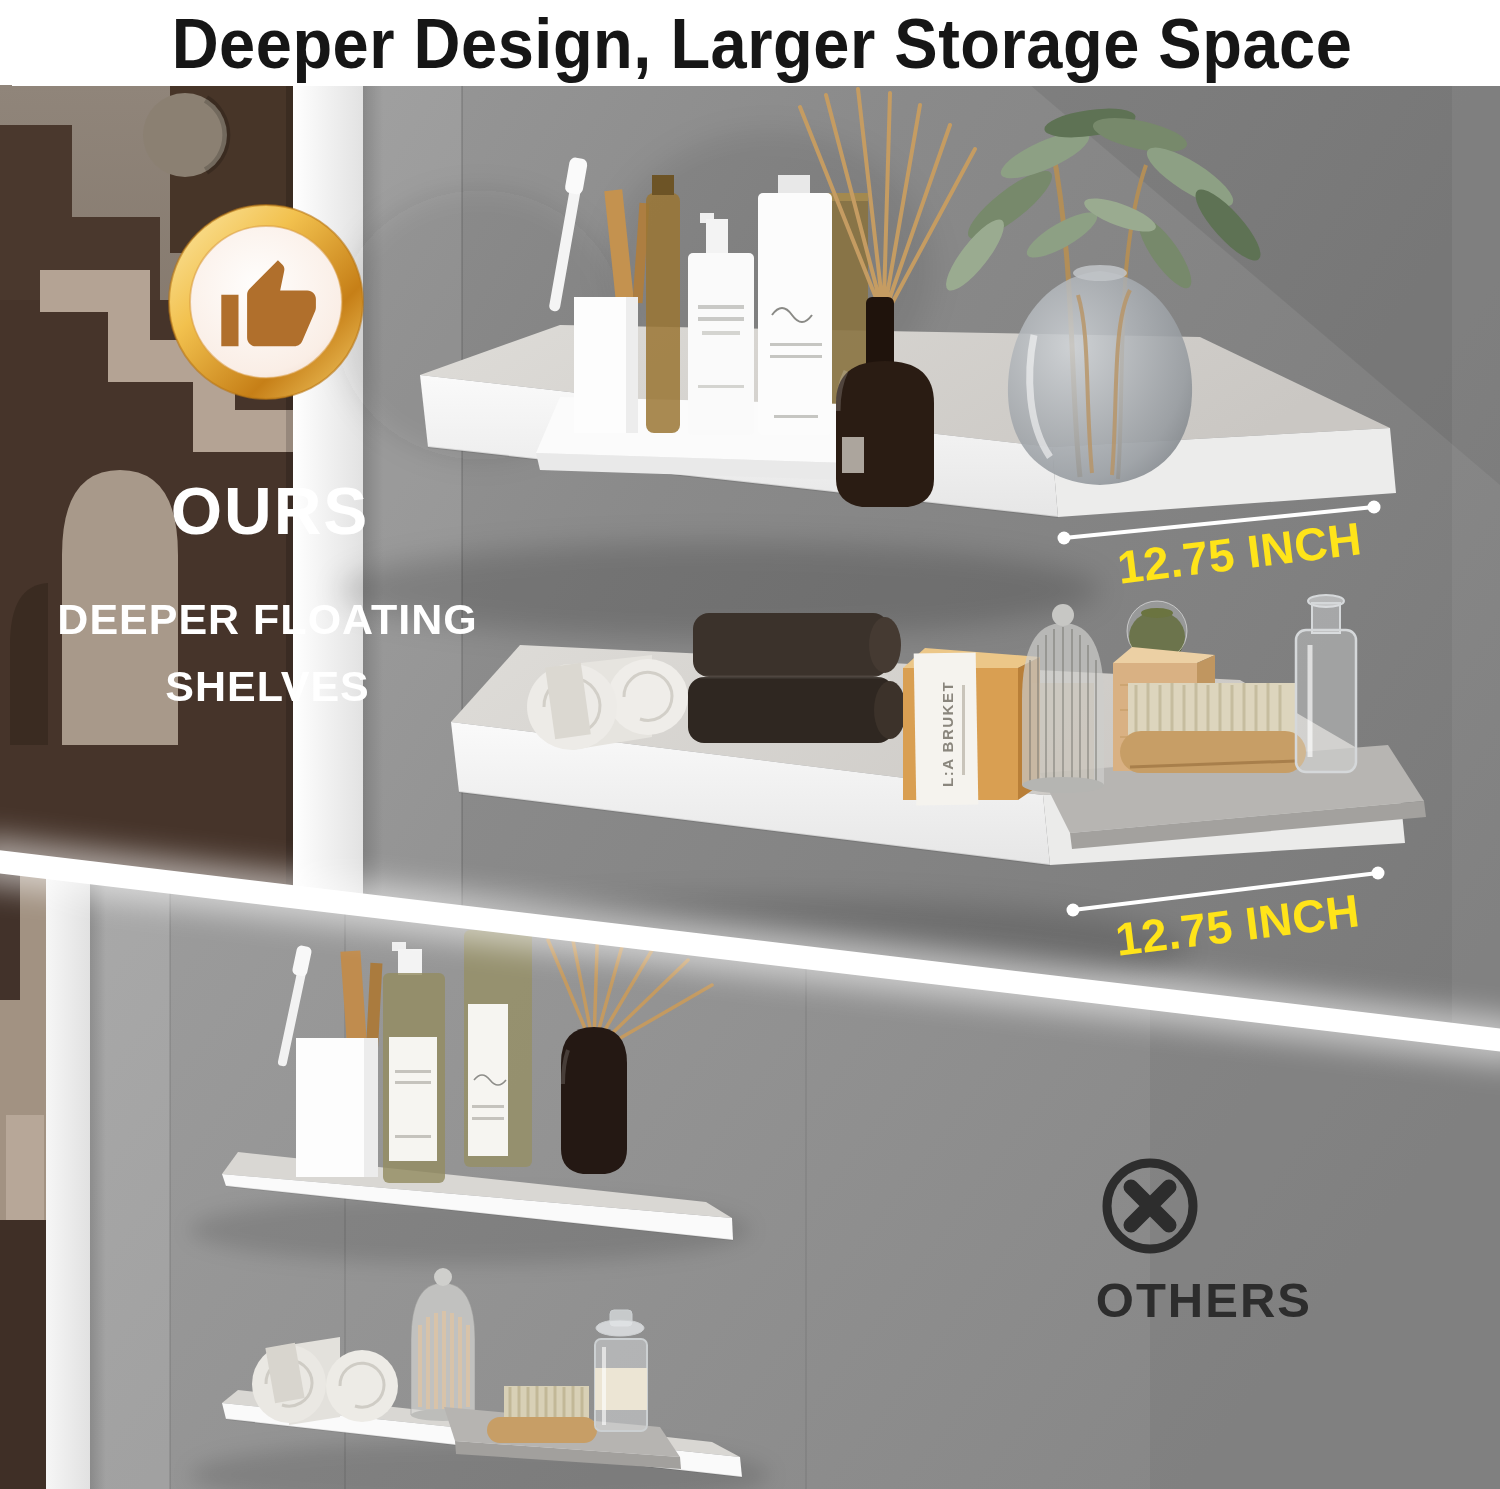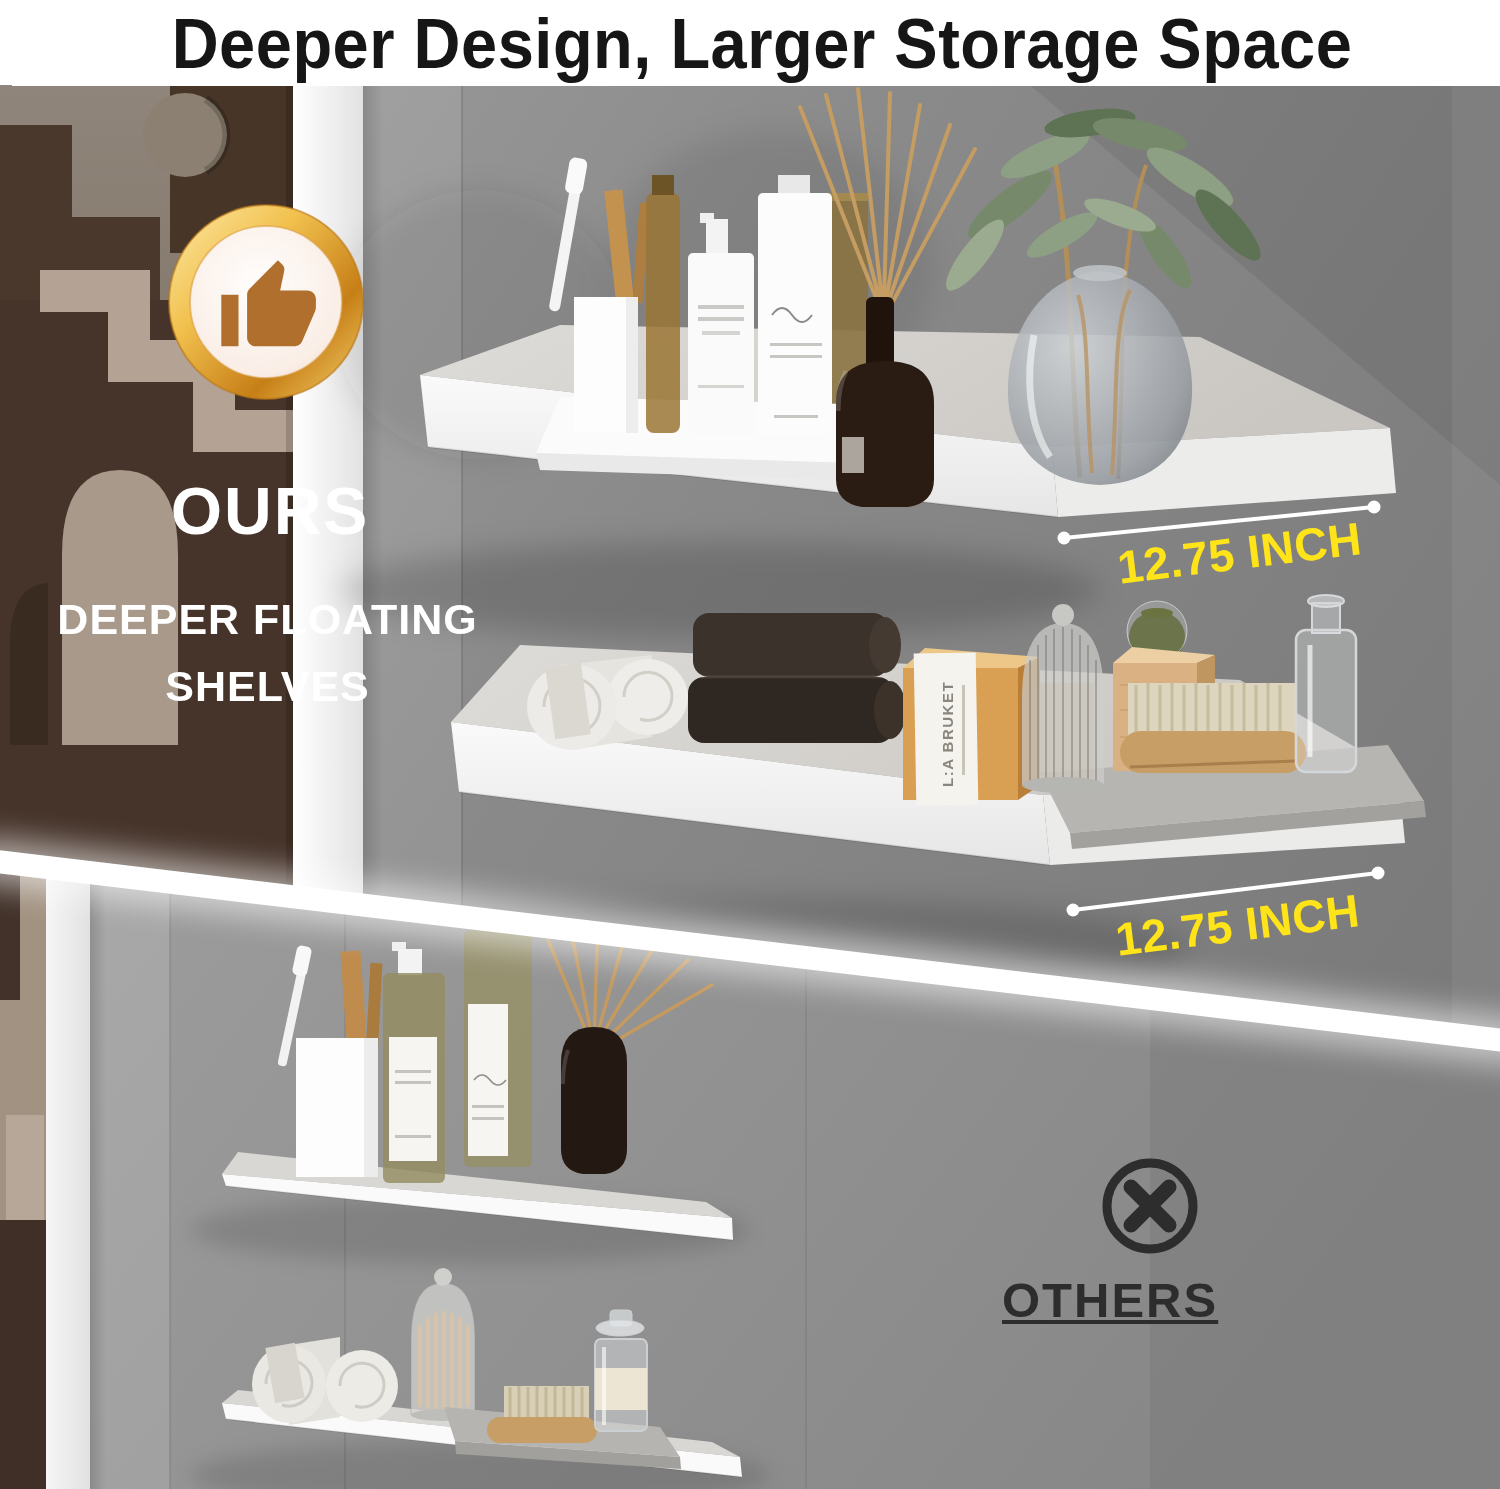--- a/index.html
+++ b/index.html
@@ -17,22 +17,22 @@
           box-shadow:0 0 30px 12px rgba(255,255,255,0.55);}
   .overlay{position:absolute;z-index:10;}
   .ours-heading{left:95px;top:478px;width:350px;text-align:center;font-size:66px;line-height:1;
                 font-weight:800;color:#ffffff;letter-spacing:2px;}
   .ours-sub{left:10px;top:586px;width:515px;text-align:center;font-size:43px;line-height:1.55;
             font-weight:800;color:#ffffff;letter-spacing:1px;}
   .depth-label{width:295px;text-align:center;font-size:46px;font-weight:800;color:#ffe419;
                transform:rotate(-7deg);white-space:nowrap;letter-spacing:0.5px;}
   .depth-top{left:1092px;top:526px;}
   .depth-bottom{left:1090px;top:898px;}
-  .others-heading{left:1002px;top:1272px;width:310px;text-align:left;font-size:49px;
-                  font-weight:800;color:#2d2d2d;letter-spacing:2px;text-decoration:underline;}
+  .others-heading{left:1002px;top:1272px;width:310px;text-align:right;font-size:49px;
+                  font-weight:800;color:#2d2d2d;letter-spacing:2px;}
   .badge-box{left:164px;top:200px;width:204px;height:204px;}
   .x-box{left:1098px;top:1154px;width:104px;height:104px;}
   .measure{overflow:visible;}
 </style>
 </head>
 <body>
 
 <div class="canvas">
 
   <div class="title-bar">

